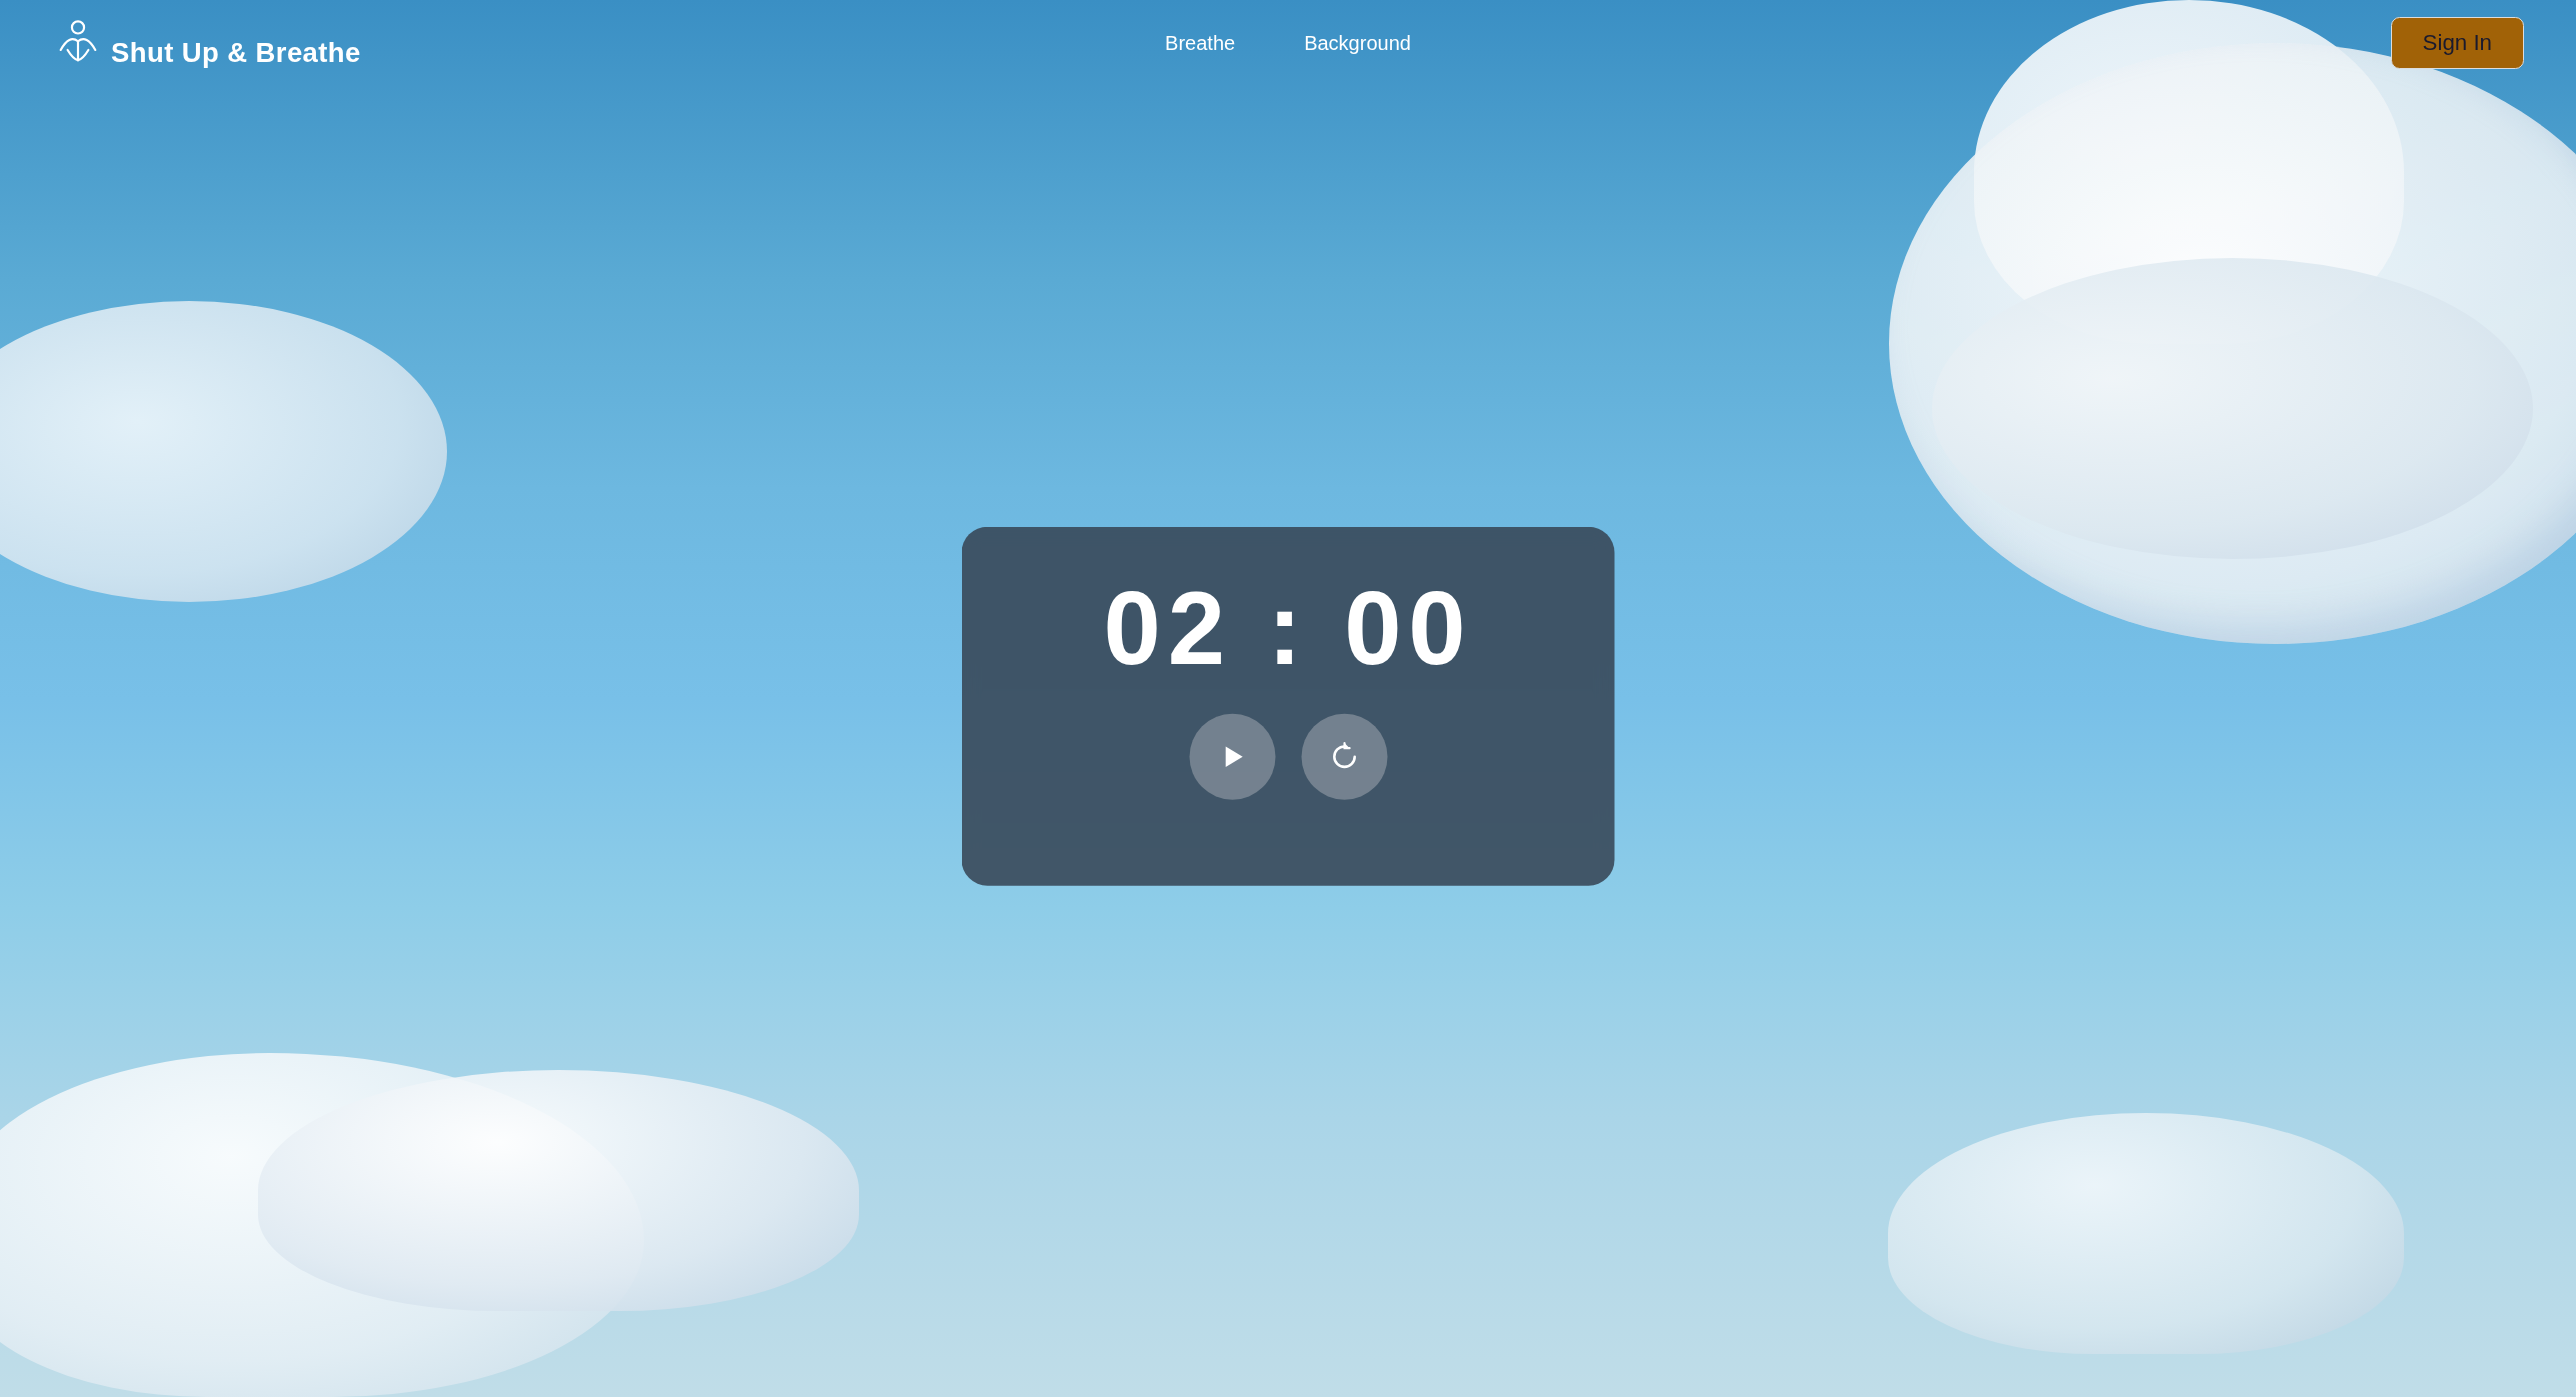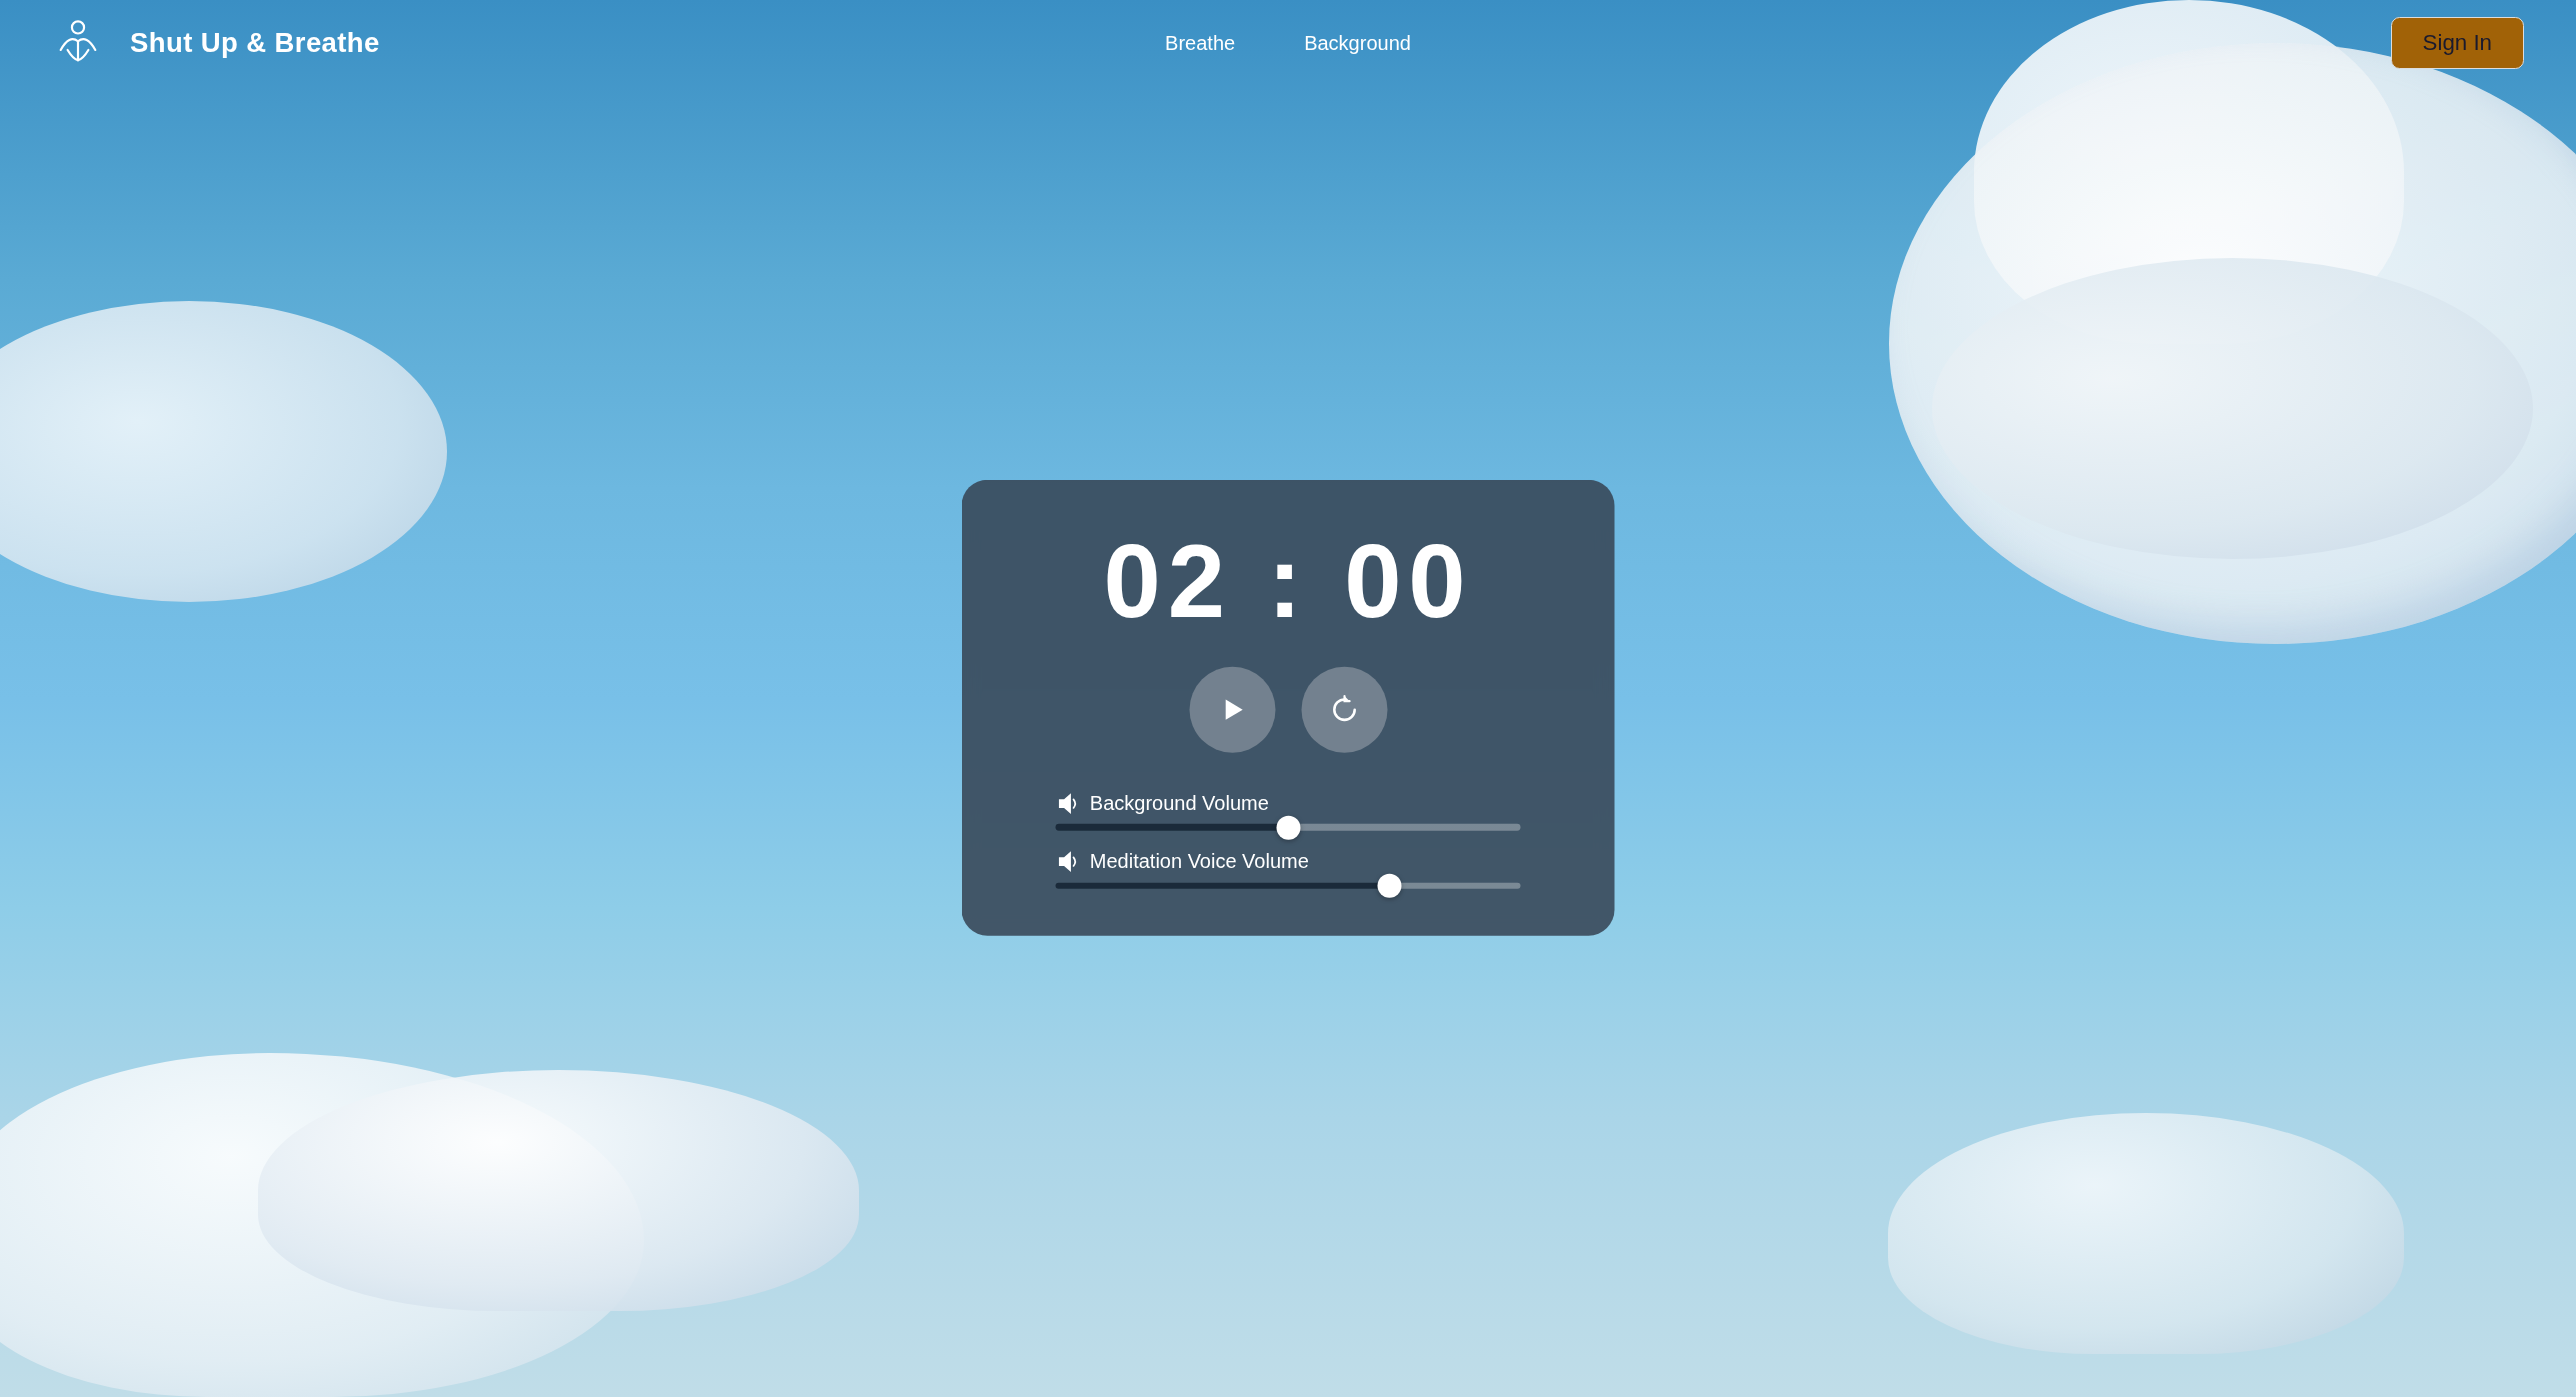--- a/index.html
+++ b/index.html
@@ -120,22 +120,22 @@
       right: 0;
       height: 86px;
       display: flex;
       align-items: center;
       padding: 0 52px;
       z-index: 10;
     }
 
     .nav-logo {
       display: flex;
-      align-items: center;
-      gap: 26px;
+      align-items: flex-end;
+      gap: 7px;
     }
 
     .nav-logo-icon {
       width: 52px;
       height: 52px;
     }
 
     .nav-logo-text {
       color: white;
       font-size: 27.5px;
@@ -341,40 +341,15 @@
       </button>
       <button class="control-btn" title="Reset">
         <svg viewBox="0 0 40 40" fill="none" stroke="white" stroke-width="3" stroke-linecap="round">
           <path d="M32 20 A12 12 0 1 1 20 8"></path>
           <polyline points="20,4 20,10 26,10" fill="white" stroke="white" stroke-width="2.5"></polyline>
         </svg>
       </button>
     </div>
 
 
-    <div class="volume-section">
-
-      <div class="volume-row">
-        <div class="volume-label">
-          <svg width="24" height="24" viewBox="0 0 28 28" fill="white">
-            <polygon points="4,9 4,19 10,19 18,26 18,2 10,9" fill="white"></polygon>
-            <path d="M21 9 Q25 14 21 19" stroke="white" stroke-width="2" fill="none" stroke-linecap="round"></path>
-          </svg>
-          <span>Background Volume</span>
-        </div>
-        <input type="range" min="0" max="100" value="50" style="background: linear-gradient(to right, rgb(26, 42, 58) 0%, rgb(26, 42, 58) 50%, rgba(255, 255, 255, 0.3) 50%, rgba(255, 255, 255, 0.3) 100%);">
-      </div>
-
-      <div class="volume-row">
-        <div class="volume-label">
-          <svg width="24" height="24" viewBox="0 0 28 28" fill="white">
-            <polygon points="4,9 4,19 10,19 18,26 18,2 10,9" fill="white"></polygon>
-            <path d="M21 9 Q25 14 21 19" stroke="white" stroke-width="2" fill="none" stroke-linecap="round"></path>
-          </svg>
-          <span>Meditation Voice Volume</span>
-        </div>
-        <input type="range" min="0" max="100" value="73" style="background: linear-gradient(to right, rgb(26, 42, 58) 0%, rgb(26, 42, 58) 73%, rgba(255, 255, 255, 0.3) 73%, rgba(255, 255, 255, 0.3) 100%);">
-      </div>
-
-    </div>
   </div>
 </div>
 
 
 </body></html>

